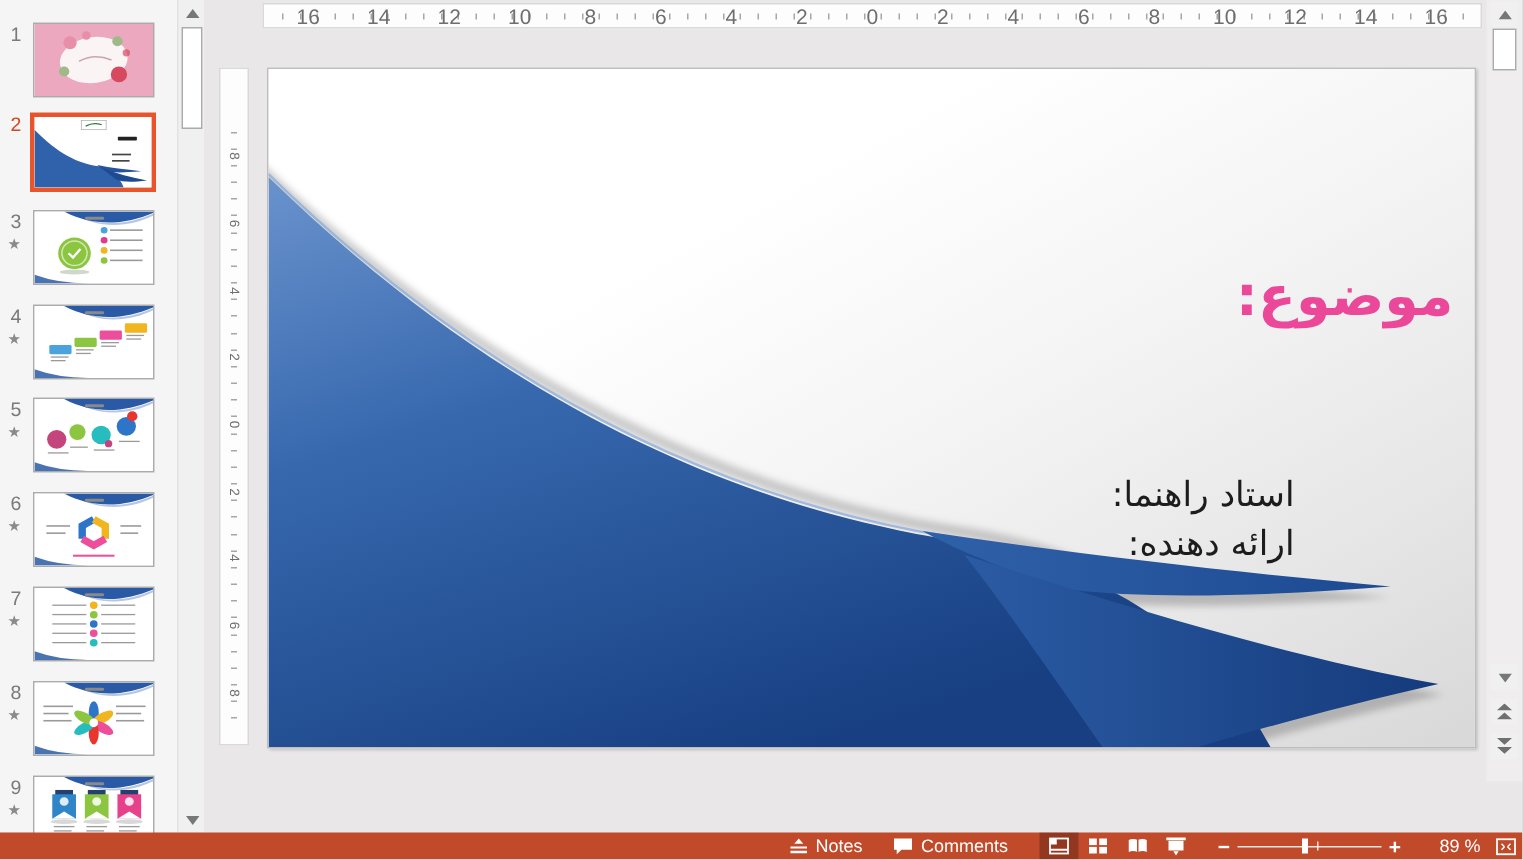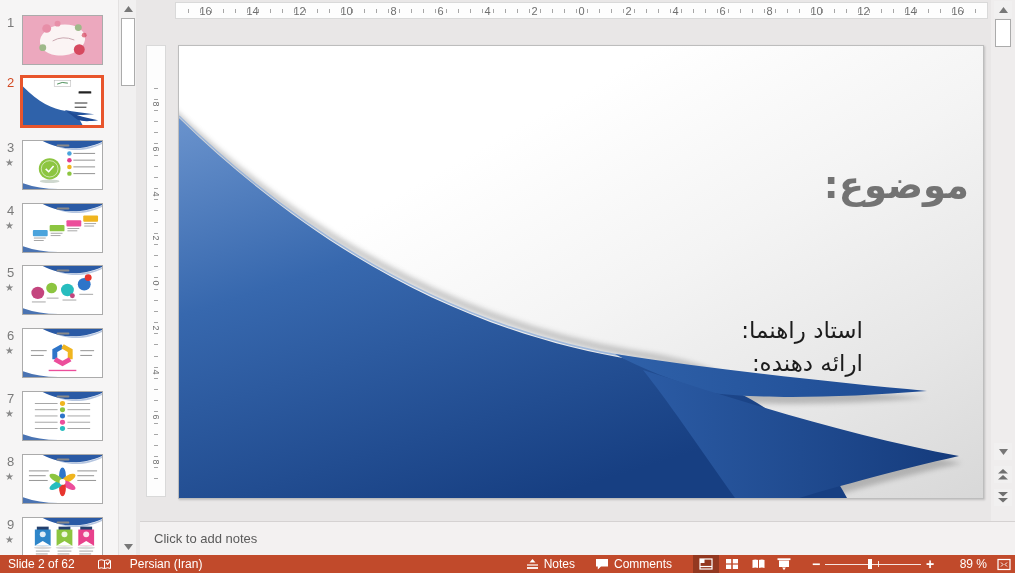--- a/index.html
+++ b/index.html
@@ -20,39 +20,39 @@
   
   .vscroll{position:absolute;left:118px;top:0;width:18px;height:555px;background:#F1F0F0;border-left:1px solid #E3E1E1;box-sizing:border-box;}
   .sbtn{position:absolute;left:1px;width:16px;height:17px;background:#F1F0F0;display:flex;align-items:center;justify-content:center;}
   .sbtn svg{display:block;}
   .vthumb{position:absolute;left:2px;top:18px;width:14px;height:68px;background:#fff;border:1px solid #ABABAB;box-sizing:border-box;}
 
   
   .ruler-h{position:absolute;left:175px;top:2px;width:813px;height:17px;background:#FDFDFD;
            border:1px solid #D9D9D9;box-sizing:border-box;display:flex;padding:0 6px;}
   .ruler-h .cell{position:relative;flex:1;}
-  .ruler-h .n{position:absolute;left:50%;top:50%;transform:translate(-50%,-50%);font-size:11px;color:#6e6e6e;}
+  .ruler-h .n{position:absolute;left:50%;top:50%;transform:translate(-50%,-50%);font-size:14px;color:#6e6e6e;}
   .ruler-h .tick{position:absolute;top:50%;margin-top:-2px;width:1px;height:4px;background:#A6A6A6;}
   .ruler-v{position:absolute;left:146px;top:45px;width:20px;height:452px;background:#FDFDFD;
            border:1px solid #D9D9D9;box-sizing:border-box;display:flex;flex-direction:column;padding:36px 0 12px 0;}
   .ruler-v .cell{position:relative;flex:1;}
   .ruler-v .n{position:absolute;left:50%;top:50%;transform:translate(-50%,-50%) rotate(90deg);font-size:9px;color:#6e6e6e;}
   .ruler-v .tick{position:absolute;left:50%;margin-left:-2px;height:1px;width:4px;background:#A6A6A6;}
 
   
   .slide{position:absolute;left:178px;top:45px;width:804px;height:452px;background:#fff;
          border:1px solid #BDBDBD;box-sizing:content-box;box-shadow:1px 1px 2px rgba(0,0,0,.18);}
   .slide-art{position:absolute;left:0;top:0;width:804px;height:452px;}
   .logo-box{position:absolute;left:332px;top:10px;width:168px;height:57px;background:#FCFCFC;
             border:1px solid #B5B5B5;box-shadow:2px 3px 4px rgba(0,0,0,.28);box-sizing:border-box;
             display:flex;align-items:center;padding:3px 6px;}
   .logo-text{flex:1;direction:rtl;text-align:center;font-family:"DejaVu Sans",sans-serif;
              font-size:14px;font-weight:bold;font-style:italic;color:#1E7145;line-height:1.1;}
-  .slide-title{position:absolute;right:14px;top:118px;direction:rtl;font-family:"DejaVu Sans",sans-serif;
-               font-size:37px;font-weight:bold;color:#737373;}
+  .slide-title{position:absolute;right:14px;top:130px;direction:rtl;font-family:"DejaVu Sans",sans-serif;
+               font-size:37px;font-weight:bold;color:#ec4899;}
   .slide-line{position:absolute;right:120px;direction:rtl;font-family:"DejaVu Sans",sans-serif;
               font-size:23px;color:#1c1c1c;}
   .line1{top:271px;}
   .line2{top:304px;}
 
   
   .notes{position:absolute;left:140px;top:521px;width:875px;height:34px;background:#F3F1F1;
          border-top:1px solid #D5D2D2;box-sizing:border-box;display:flex;align-items:center;}
   .notes span{margin-left:14px;font-size:13px;color:#5a5a5a;}
 
@@ -538,23 +538,20 @@
       <path d="M436,308 C540,324 650,336 748,345 C660,352 580,353 534,347 C494,335 461,322 436,308 Z" fill="url(#rib1G)"></path>
       <path d="M464,324 C570,358 680,392 780,410 C718,424 660,440 620,452 L556,452 C518,398 488,354 464,324 Z" fill="url(#rib2G)"></path>
     </svg>
 
 
     <div class="slide-title">موضوع:</div>
     <div class="slide-line line1">استاد راهنما:</div>
     <div class="slide-line line2">ارائه دهنده:</div>
   </div>
 
-  <div class="notes">
-    <span>Click to add notes</span>
-  </div>
 
   <div class="rscroll">
     <div class="rbtn" style="top:1px;">
       <svg width="9" height="6">
           <polygon points="4.5,0 9,6 0,6" fill="#777"></polygon>
         </svg>
     </div>
     <div class="rthumb"></div>
     <div class="rbtn" style="top:443px;">
       <svg width="9" height="6">
@@ -569,31 +566,20 @@
     </div>
     <div class="rbtn" style="top:489px;">
       <svg width="10" height="11">
         <polygon points="0,0 10,0 5,4.5" fill="#6f6f6f"></polygon>
           <polygon points="0,6 10,6 5,10.5" fill="#6f6f6f"></polygon>
       </svg>
     </div>
   </div>
 
   <div class="status">
-    <div class="sb-left">
-      <span class="slideind">Slide 2 of 62</span>
-      <span class="proof">
-        <svg width="15" height="13" viewBox="0 0 15 13">
-          <path d="M1.5,2.5 Q4,1 7.5,2.5 Q11,1 13.5,2.5 L13.5,10.5 Q11,9 7.5,10.5 Q4,9 1.5,10.5 Z" fill="none" stroke="#fff" stroke-width="1"></path>
-          <line x1="7.5" y1="2.5" x2="7.5" y2="10.5" stroke="#fff" stroke-width="1"></line>
-          <path d="M9,4.5 l1.6,1.8 l2.6,-3.2" fill="none" stroke="#fff" stroke-width="1.2"></path>
-        </svg>
-      </span>
-      <span class="lang">Persian (Iran)</span>
-    </div>
 
     <div class="sb-right">
       <span class="sb-item" style="margin-right:10px;justify-content:space-between;">
         <svg width="13" height="12" viewBox="0 0 13 12">
           <polygon points="6.5,1 9.5,4.5 3.5,4.5" fill="#fff"></polygon>
           <line x1="1" y1="7" x2="12" y2="7" stroke="#fff" stroke-width="1.2"></line>
           <line x1="1" y1="10" x2="12" y2="10" stroke="#fff" stroke-width="1.8"></line>
         </svg>
         <span>Notes</span>
       </span>

